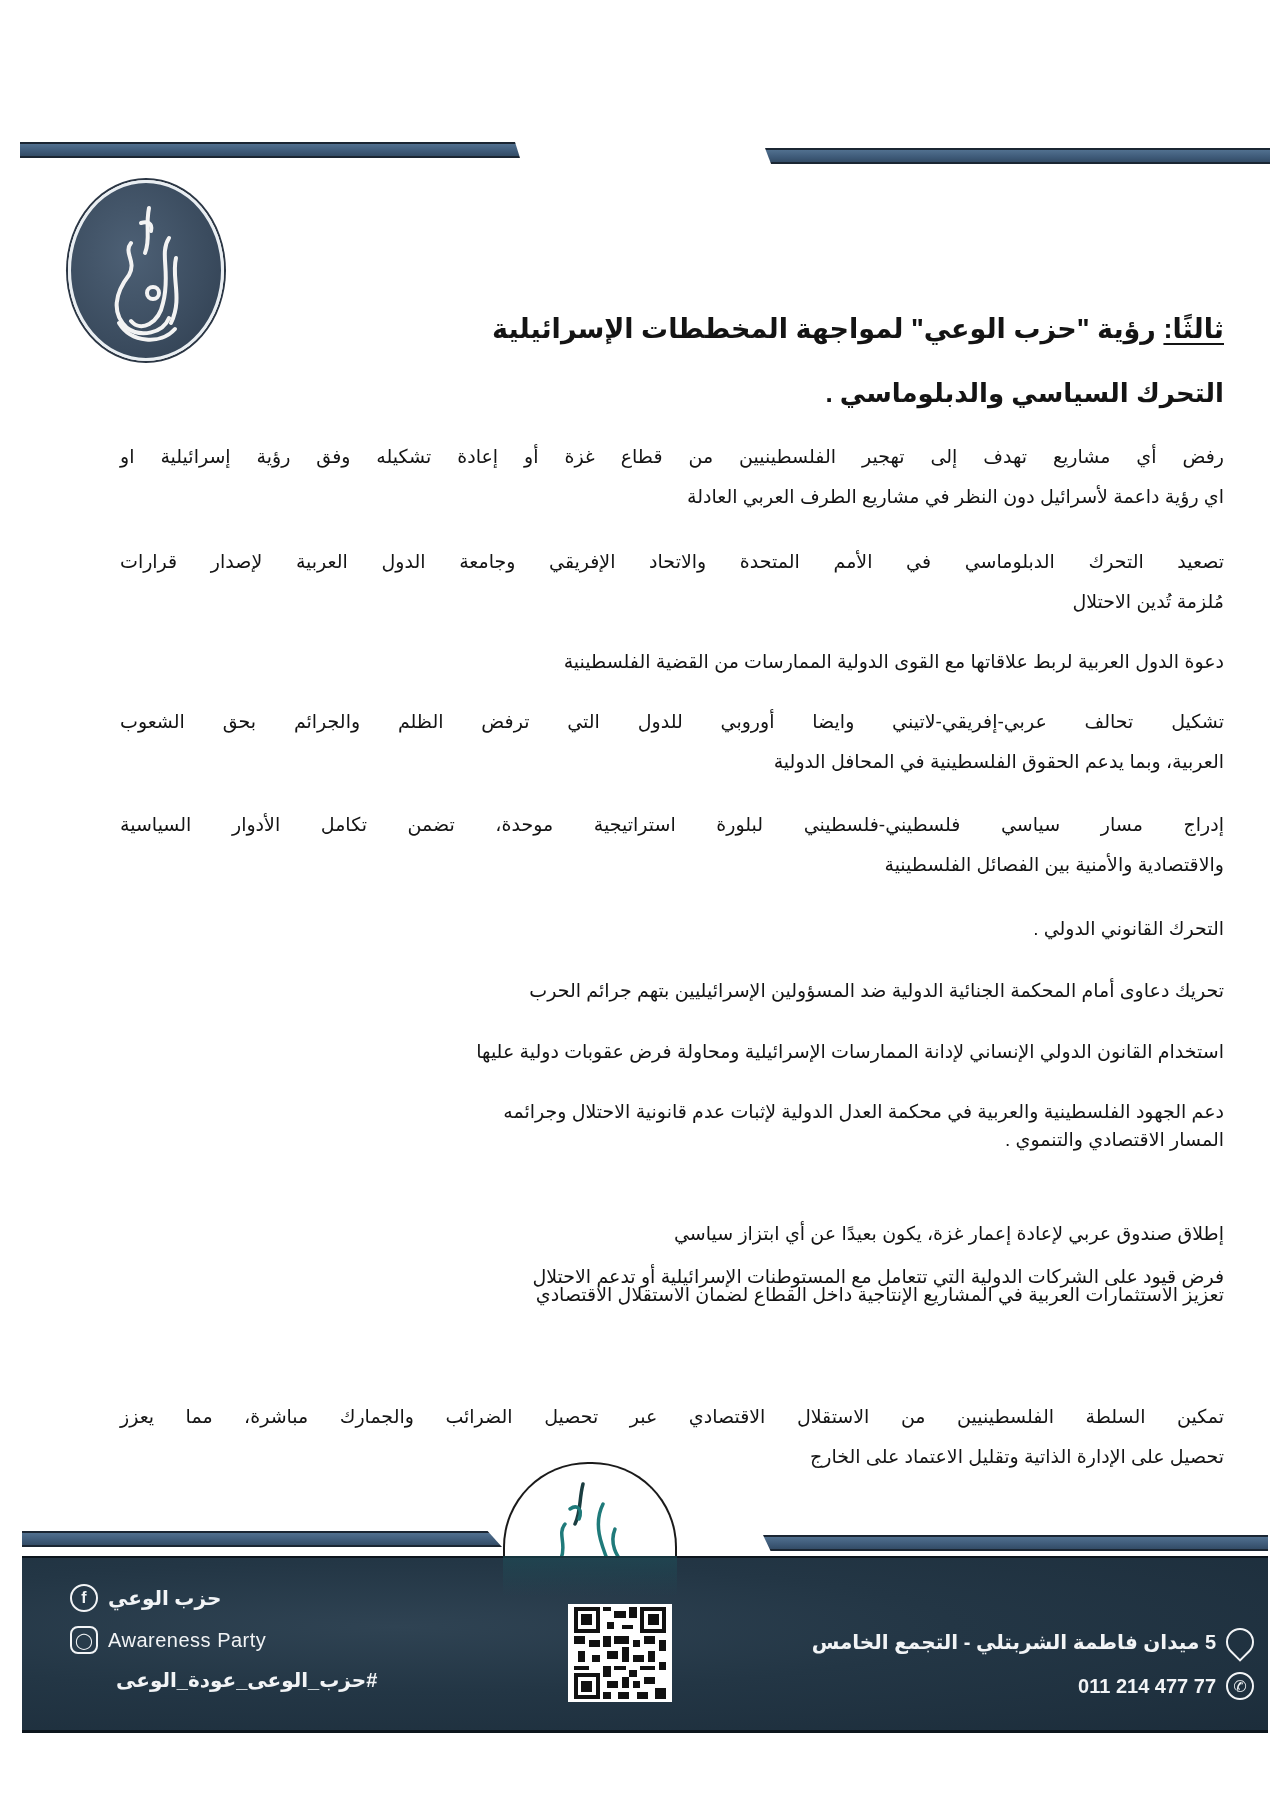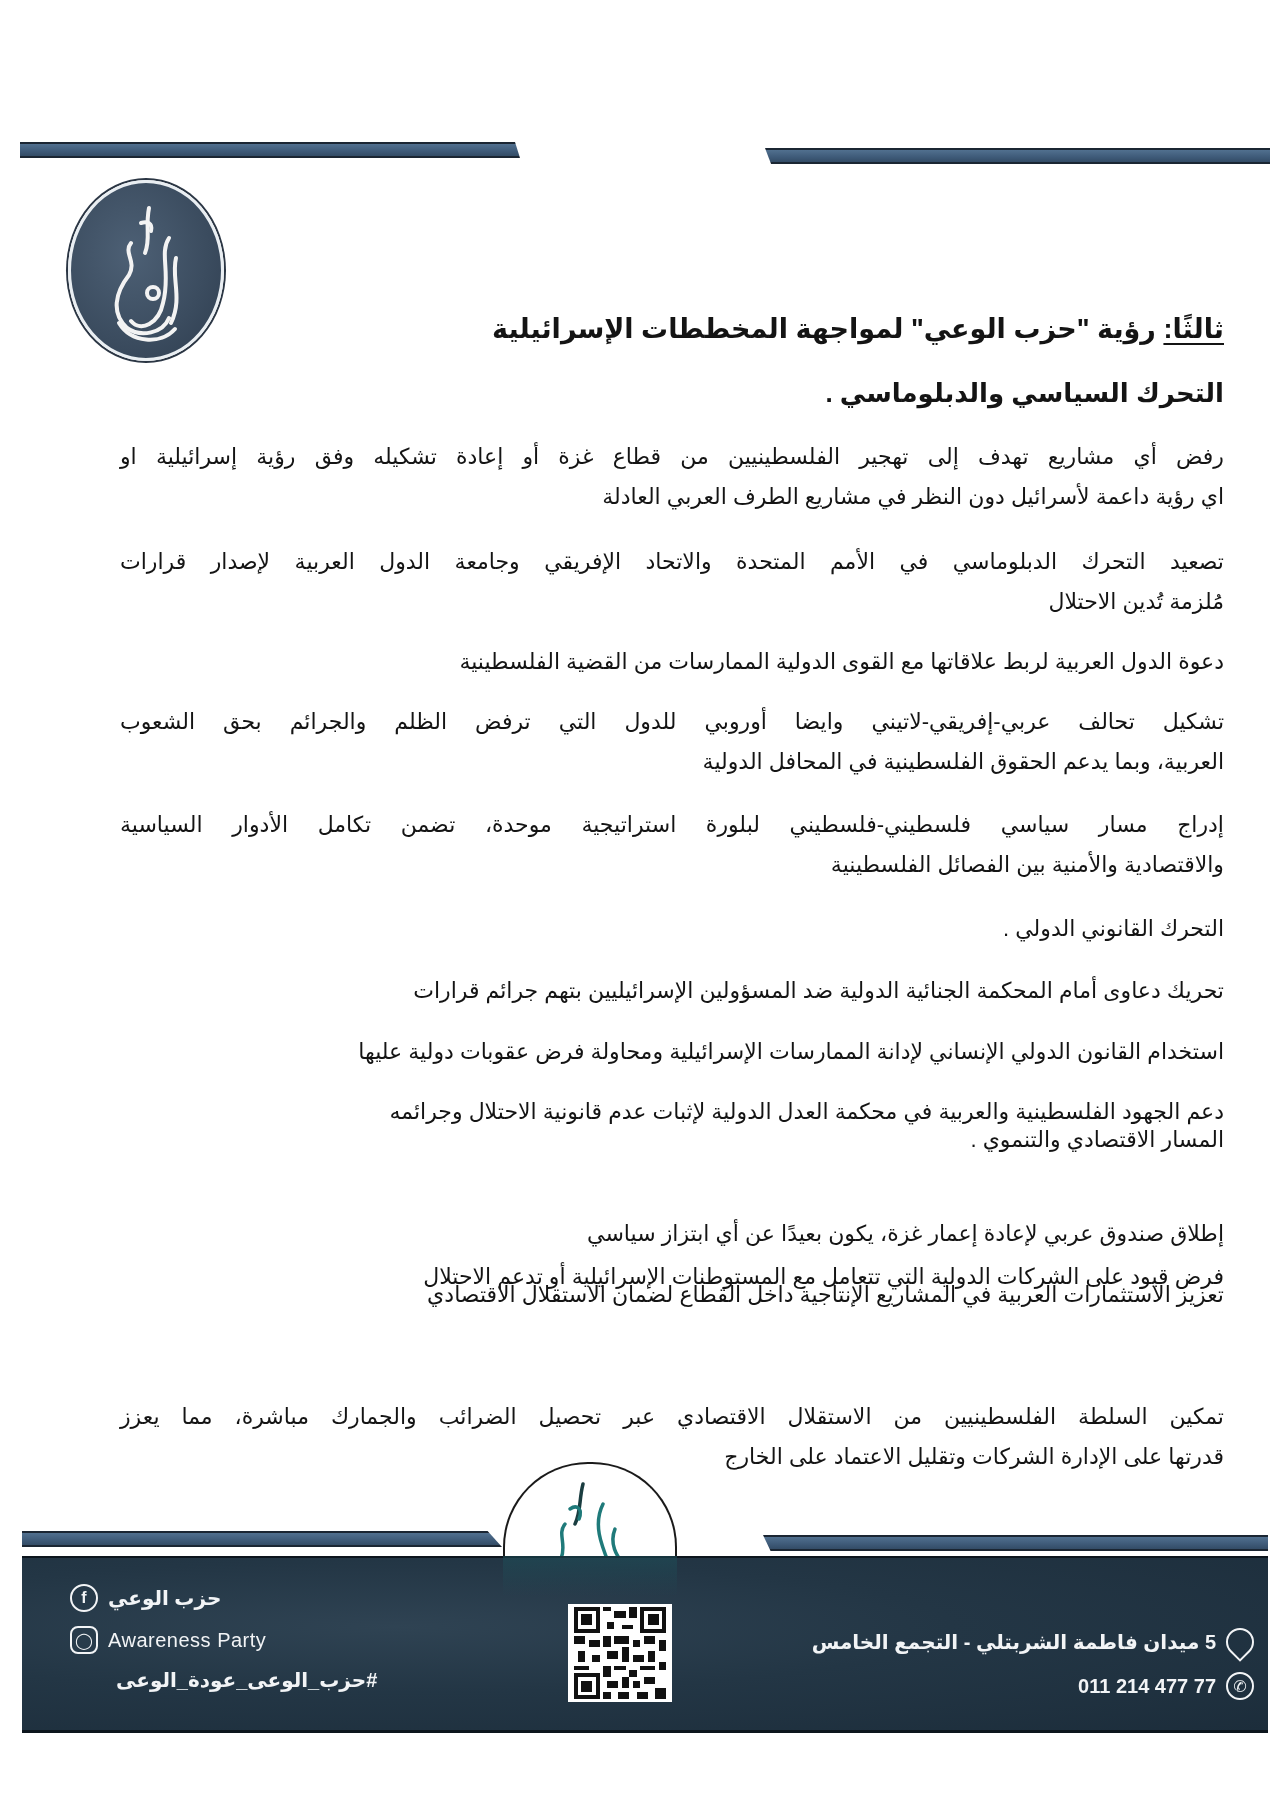--- a/index.html
+++ b/index.html
@@ -23,21 +23,21 @@
       background: radial-gradient(ellipse at 40% 40%, #4d6075 0%, #3b4c5f 60%, #2e3d4f 100%);
       border: 3px solid #e9eef2; box-shadow: 0 0 0 2px #2b3644;
     }
     #logo-top svg { position: absolute; left: 0; top: 0; }
 
     .doc {
       position: absolute; right: 62px; left: 120px; direction: rtl; text-align: right;
     }
     .line {
       position: absolute; right: 0; white-space: nowrap;
-      font-size: 22px; line-height: 34px; color: #141414;
+      font-size: 19px; line-height: 34px; color: #141414;
     }
     .heading { font-weight: bold; font-size: 27px; }
     .heading .ord { text-decoration: underline; text-underline-offset: 5px; }
     .justify { left: 0; text-align: justify; text-align-last: justify; }
 
     #footer-bar-left { left: 22px; top: 1531px; width: 480px; clip-path: polygon(0 0, 97% 0, 100% 100%, 0 100%); }
     #footer-bar-right { left: 763px; top: 1535px; width: 505px; clip-path: polygon(0 0, 100% 0, 100% 100%, 1.5% 100%); }
 
     #footer {
       position: absolute; left: 22px; top: 1556px; width: 1246px; height: 172px;
@@ -106,31 +106,31 @@
   <div class="line" style="top:645px">دعوة الدول العربية لربط علاقاتها مع القوى الدولية الممارسات من القضية الفلسطينية</div>
 
   <div class="line justify" style="top:705px">تشكيل تحالف عربي-إفريقي-لاتيني وايضا أوروبي للدول التي ترفض الظلم والجرائم بحق الشعوب</div>
   <div class="line" style="top:745px">العربية، وبما يدعم الحقوق الفلسطينية في المحافل الدولية</div>
 
   <div class="line justify" style="top:808px">إدراج مسار سياسي فلسطيني-فلسطيني لبلورة استراتيجية موحدة، تضمن تكامل الأدوار السياسية</div>
   <div class="line" style="top:848px">والاقتصادية والأمنية بين الفصائل الفلسطينية</div>
 
   <div class="line" style="top:912px">التحرك القانوني الدولي .</div>
 
-  <div class="line" style="top:974px">تحريك دعاوى أمام المحكمة الجنائية الدولية ضد المسؤولين الإسرائيليين بتهم جرائم قرارات</div>
+  <div class="line" style="top:974px">تحريك دعاوى أمام المحكمة الجنائية الدولية ضد المسؤولين الإسرائيليين بتهم جرائم الحرب</div>
   <div class="line" style="top:1035px">استخدام القانون الدولي الإنساني لإدانة الممارسات الإسرائيلية ومحاولة فرض عقوبات دولية عليها</div>
   <div class="line" style="top:1095px">دعم الجهود الفلسطينية والعربية في محكمة العدل الدولية لإثبات عدم قانونية الاحتلال وجرائمه</div>
 
   <div class="line" style="top:1123px">المسار الاقتصادي والتنموي .</div>
 
   <div class="line" style="top:1217px">إطلاق صندوق عربي لإعادة إعمار غزة، يكون بعيدًا عن أي ابتزاز سياسي</div>
   <div class="line" style="top:1278px">تعزيز الاستثمارات العربية في المشاريع الإنتاجية داخل القطاع لضمان الاستقلال الاقتصادي</div>
   <div class="line" style="top:1260px">فرض قيود على الشركات الدولية التي تتعامل مع المستوطنات الإسرائيلية أو تدعم الاحتلال</div>
   <div class="line justify" style="top:1400px">تمكين السلطة الفلسطينيين من الاستقلال الاقتصادي عبر تحصيل الضرائب والجمارك مباشرة، مما يعزز</div>
-  <div class="line" style="top:1440px">قدرتها على الإدارة الشركات وتقليل الاعتماد على الخارج</div>
+  <div class="line" style="top:1440px">تحصيل على الإدارة الذاتية وتقليل الاعتماد على الخارج</div>
 </div>
 
 <div id="footer-logo-arc">
   <svg width="170" height="200" viewBox="0 0 170 200">
     <g fill="none" stroke-width="3.5" stroke-linecap="round">
       <path d="M78 20 C 74 35, 76 48, 70 60" stroke="#1a3d40"></path>
       <path d="M65 45 C 72 40, 78 45, 74 55" stroke="#1f7a7a"></path>
       <path d="M98 40 C 88 60, 96 80, 104 100" stroke="#1f7a7a"></path>
       <path d="M60 60 C 52 70, 62 80, 56 95" stroke="#1f7a7a"></path>
       <path d="M110 65 C 104 80, 112 92, 118 100" stroke="#1f7a7a"></path>

